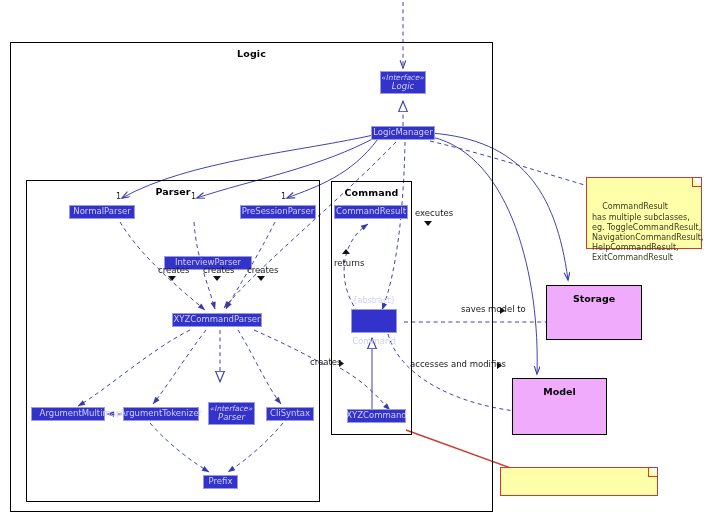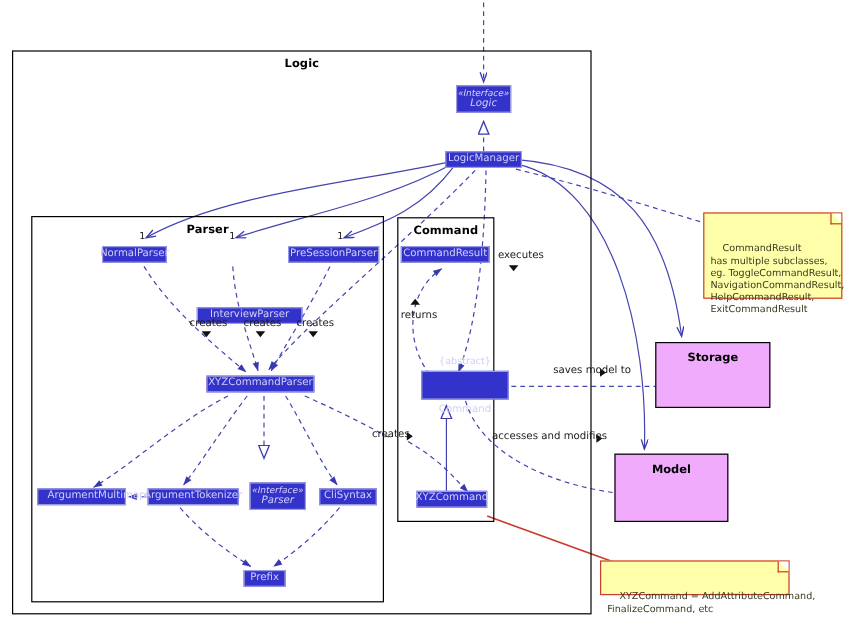--- a/index.html
+++ b/index.html
@@ -143,21 +143,21 @@
 
   <div class="cls ital" style="left:380px;top:71px;width:46px;height:23px;">
     <span class="stereo">«Interface»</span>
     <span class="nm">Logic</span>
   </div>
 
   <div class="cls" style="left:371px;top:126px;width:64px;height:14px;">
     <span class="nm">LogicManager</span>
   </div>
 
-  <div class="cls" style="left:85px;top:205px;width:54px;height:14px;">
+  <div class="cls" style="left:69px;top:205px;width:66px;height:14px;">
     <span class="nm">NormalParser</span>
   </div>
 
   <div class="cls" style="left:164px;top:222px;width:88px;height:14px;margin-top:34px;">
     <span class="nm">InterviewParser</span>
   </div>
 
   <div class="cls" style="left:240px;top:205px;width:76px;height:14px;">
     <span class="nm">PreSessionParser</span>
   </div>
@@ -184,21 +184,21 @@
   </div>
 
   <div class="cls" style="left:203px;top:475px;width:35px;height:14px;">
     <span class="nm">Prefix</span>
   </div>
 
   <div class="cls" style="left:334px;top:205px;width:74px;height:14px;">
     <span class="nm">CommandResult</span>
   </div>
 
-  <div class="cls" style="left:351px;top:309px;width:73px;height:24px;gap:32px;">
+  <div class="cls" style="left:351px;top:309px;width:46px;height:24px;gap:32px;">
     <span class="brace">{abstract}</span>
     <span class="nm">Command</span>
   </div>
 
   <div class="cls" style="left:347px;top:409px;width:59px;height:14px;">
     <span class="nm">XYZCommand</span>
   </div>
 
   <div class="mult" style="left:116px;top:192px;">1</div>
   <div class="mult" style="left:191px;top:192px;">1</div>
@@ -235,17 +235,15 @@
     <span>CommandResult
 has multiple subclasses,
 eg. ToggleCommandResult,
 NavigationCommandResult,
 HelpCommandResult,
 ExitCommandResult</span>
   </div>
 
   <div class="note" style="left:500px;top:467px;width:158px;height:29px;">
     <span class="fold"></span>
-    <span>XYZCommand = AddAttributeCommand,
-FinalizeCommand, etc</span>
   </div>
 
 </div>
 
 </body></html>

